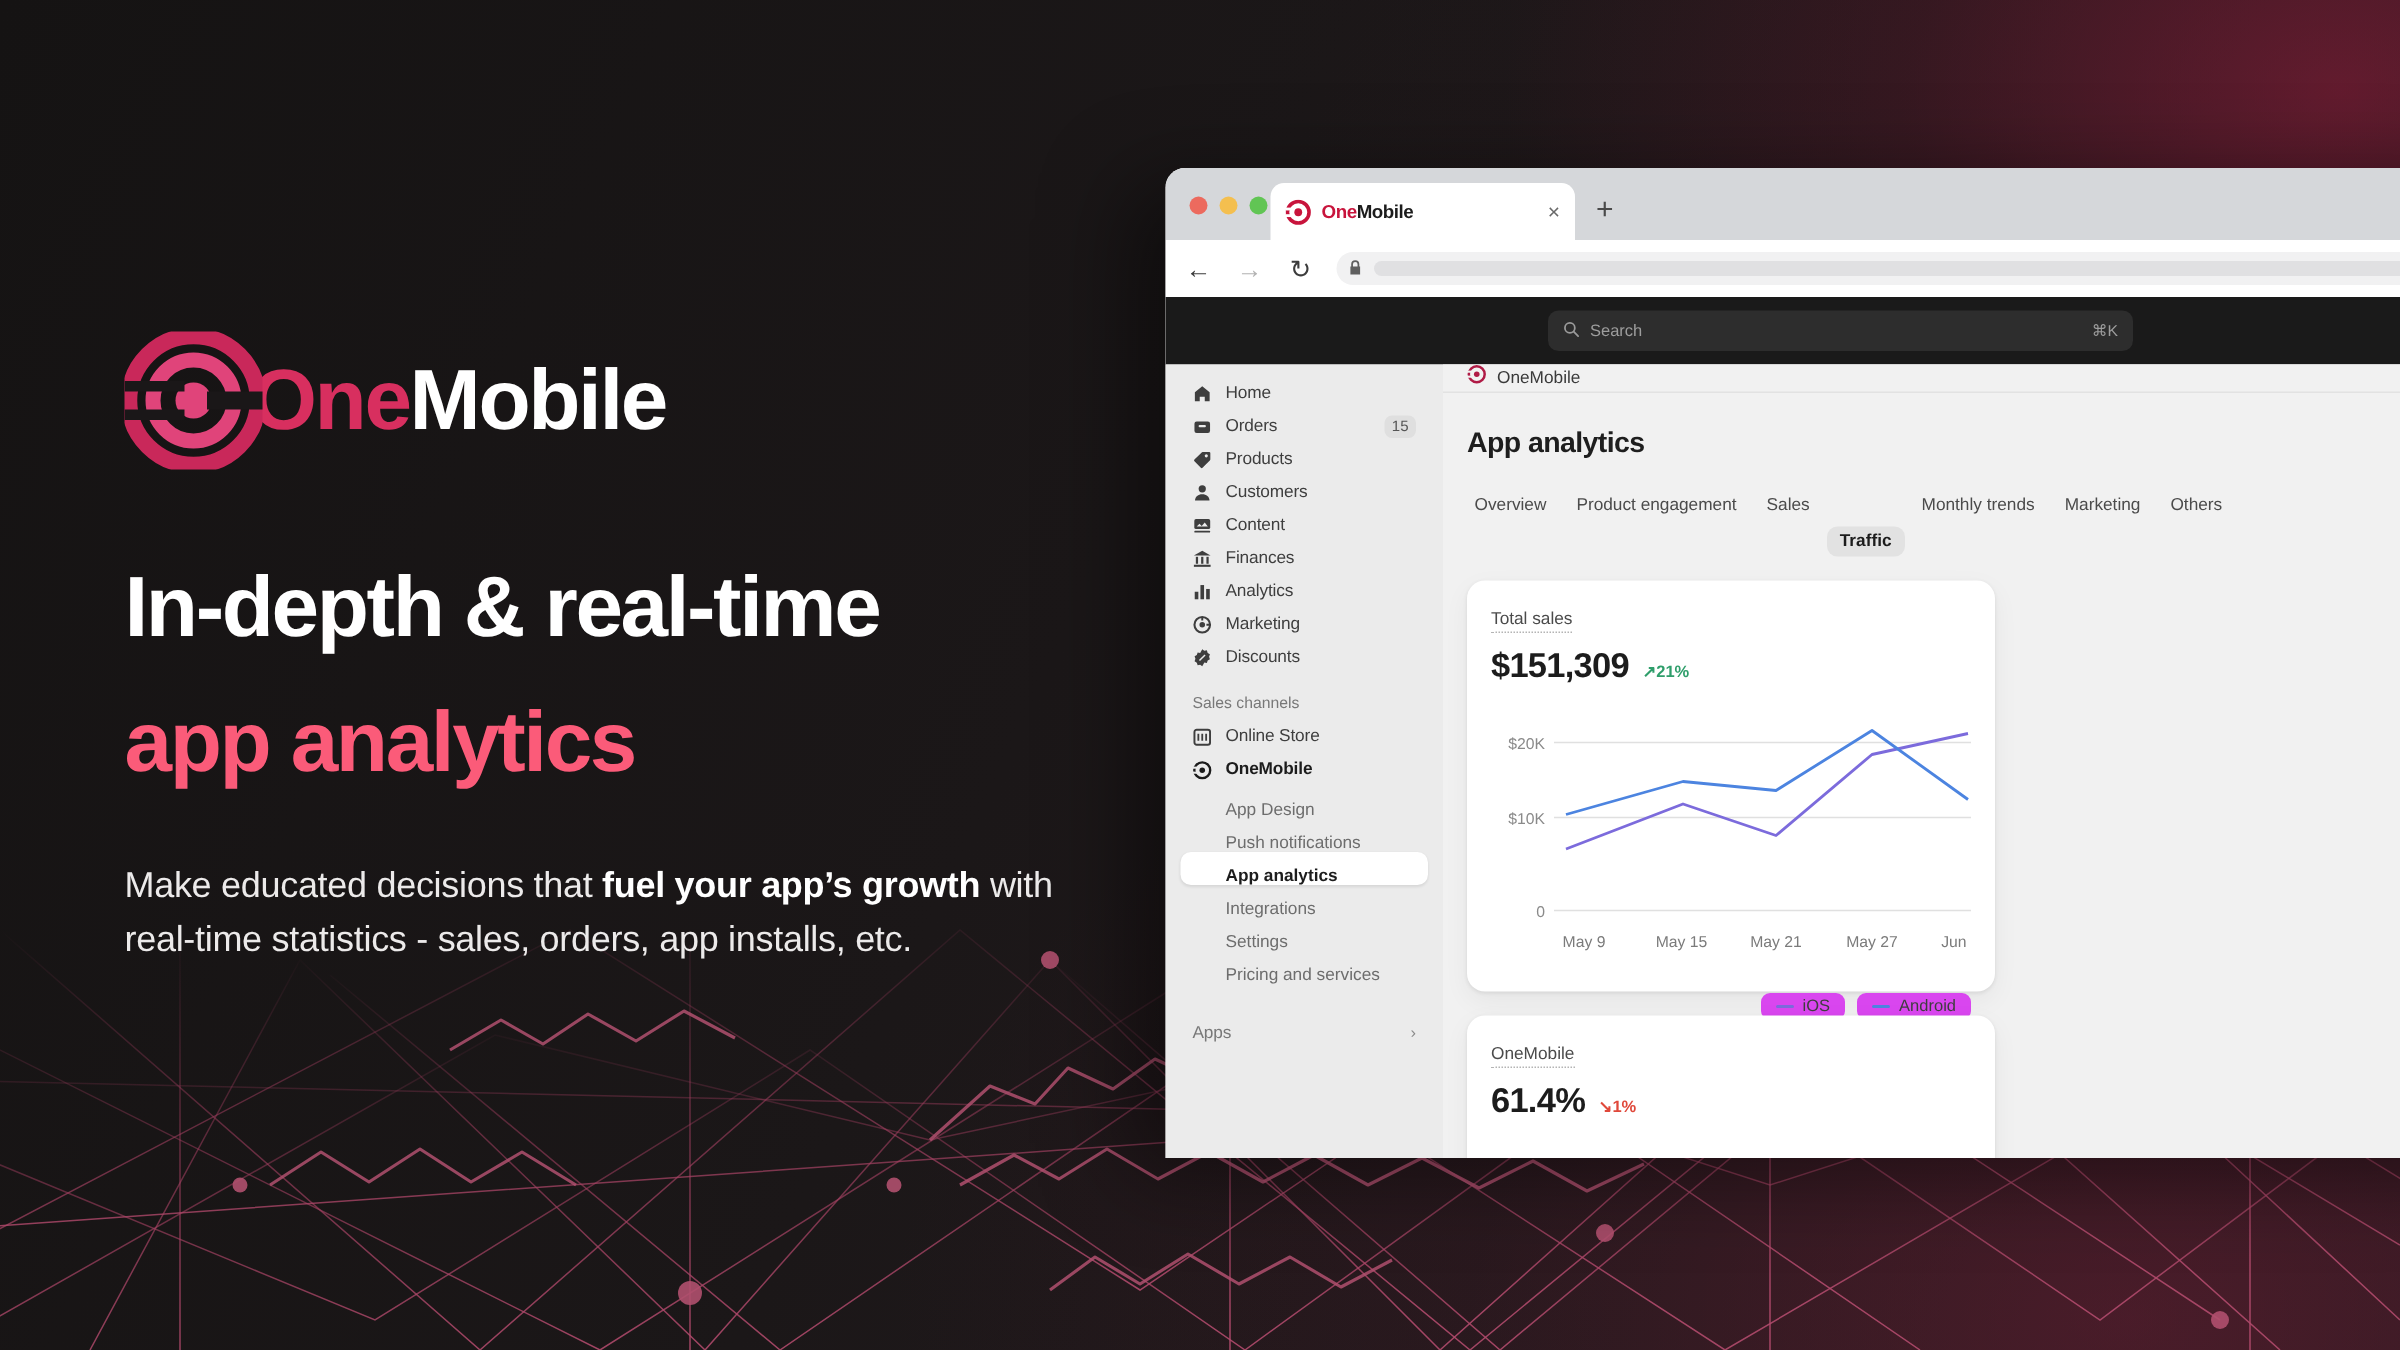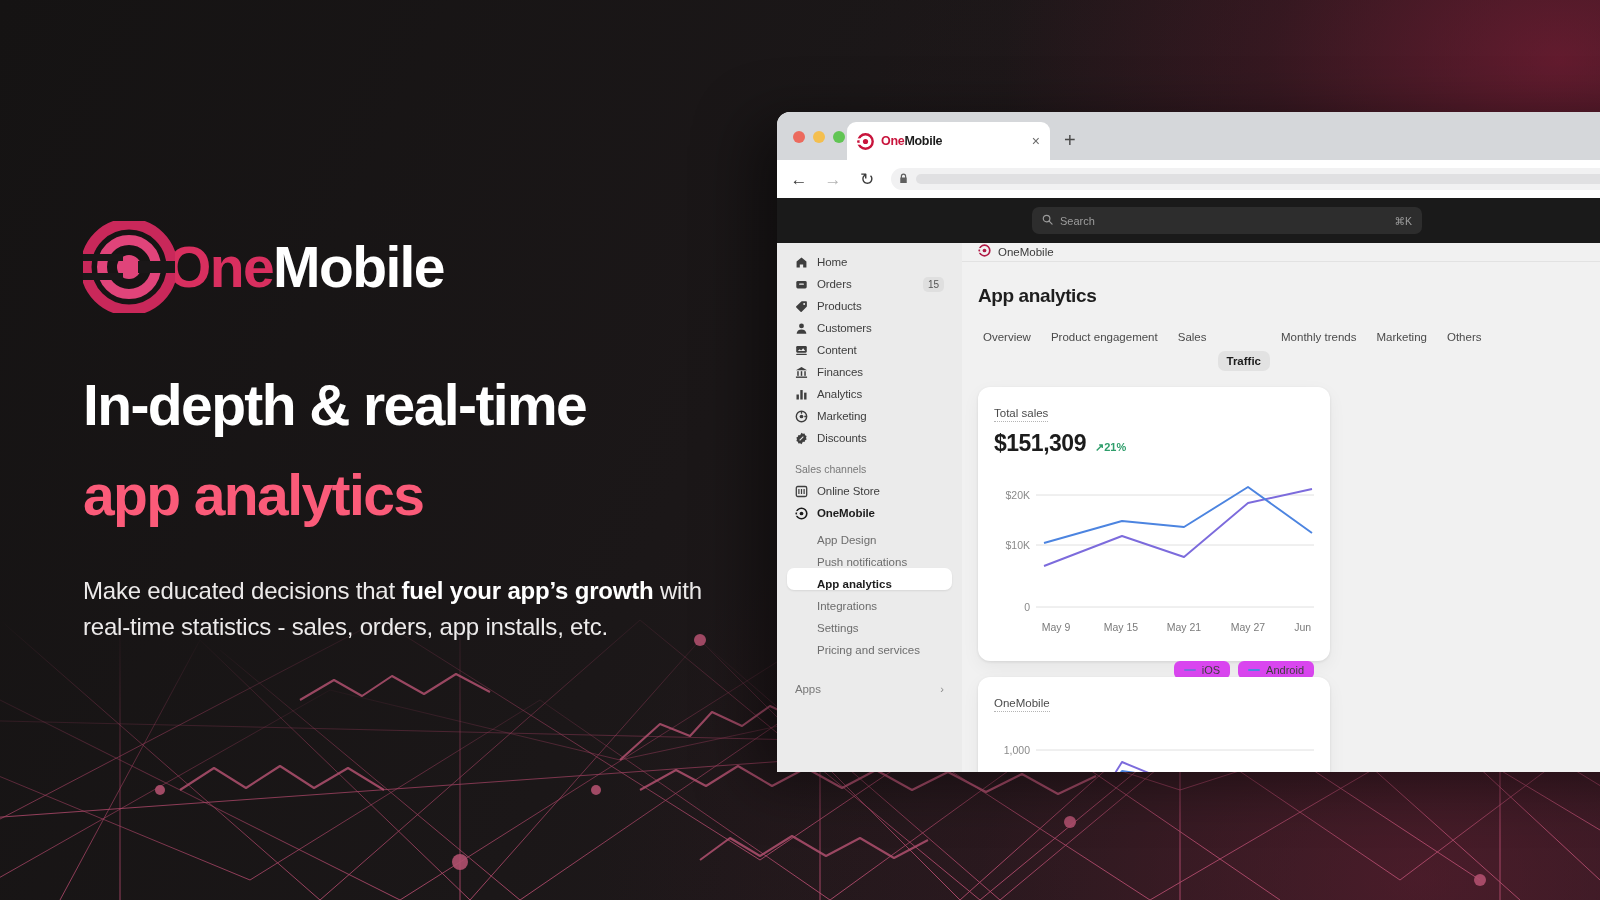--- a/index.html
+++ b/index.html
@@ -496,20 +496,24 @@
               </div>
             <div class="lg">
                 <span class="ln" style="background:#4c84e0"></span>
                 <span class="nm">Android</span>
               </div>
           </div>
         </div>
 
         <div class="card big">
           <div class="c-label">OneMobile</div>
+          <div class="c-valrow">
+            <span class="c-val">61.4%</span>
+            <span class="c-delta down"><span>↘</span><span>1%</span></span>
+          </div>
           <div class="plot">
             <svg viewBox="0 0 320 178" width="320" height="178">
               <g stroke="#e0e0e0" stroke-width="1">
                 <line x1="42" y1="22" x2="320" y2="22"></line>
                 <line x1="42" y1="72" x2="320" y2="72"></line>
                 <line x1="42" y1="125" x2="320" y2="125"></line>
               </g>
               <g fill="#8a8a8a" font-size="10.5" text-anchor="end">
                 <text x="36" y="26">1,000</text>
                 <text x="36" y="76">500</text>

